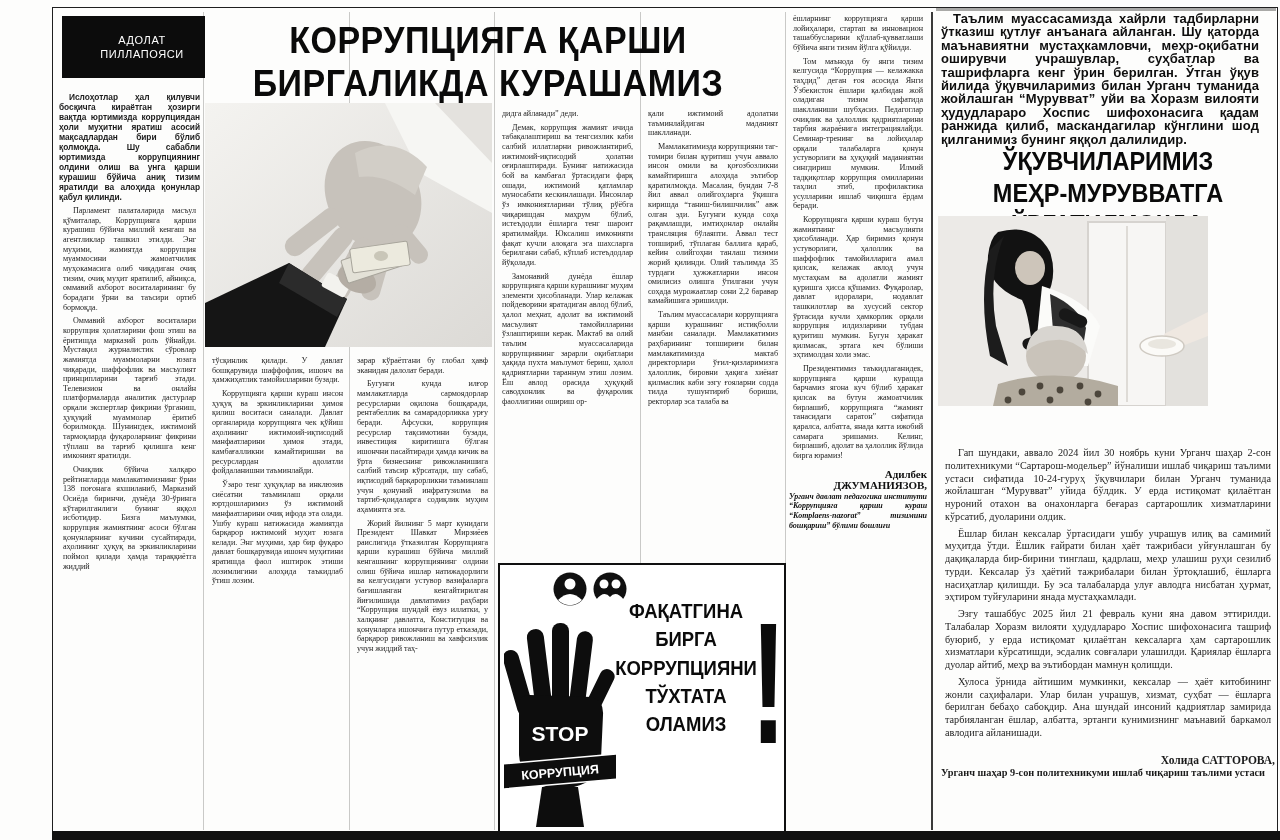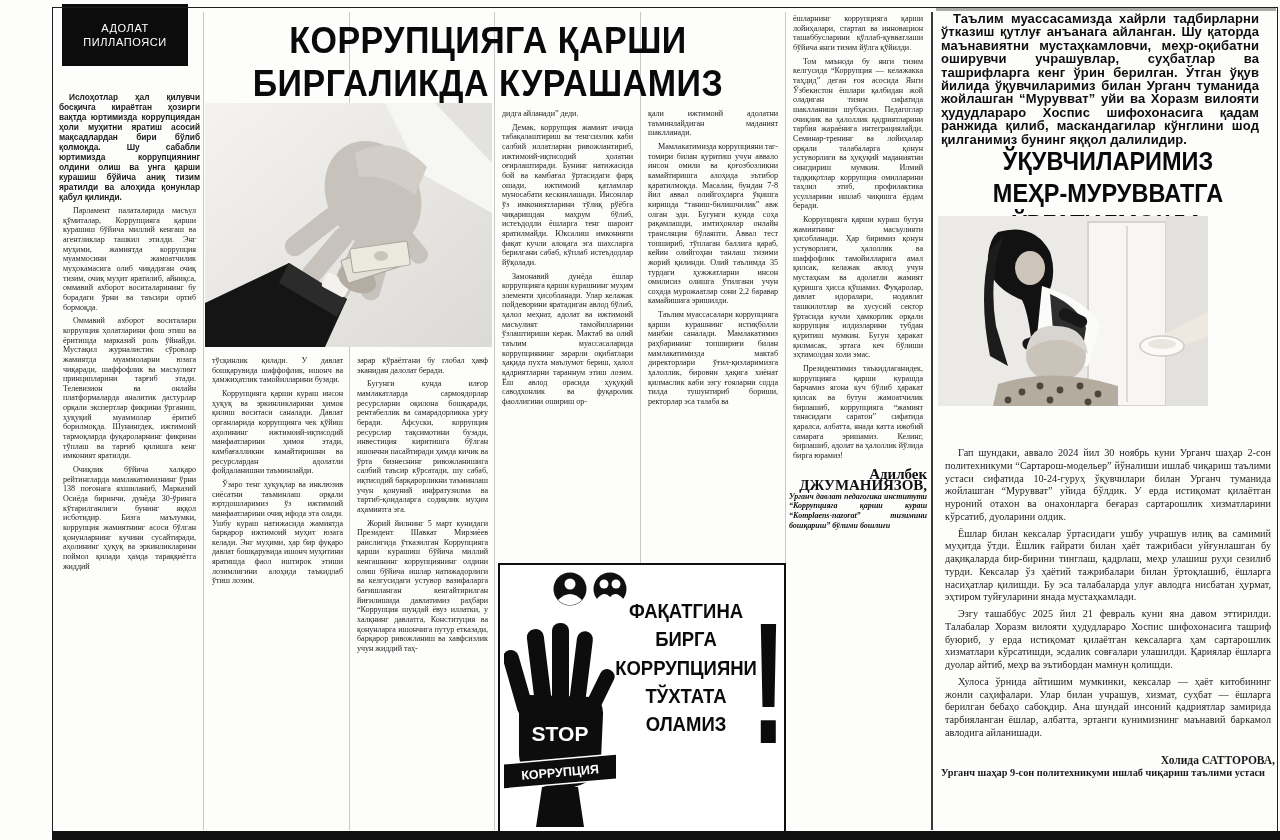--- a/index.html
+++ b/index.html
@@ -5,23 +5,23 @@
   html,body{margin:0;padding:0;width:1280px;height:840px;overflow:hidden;background:#ffffff;
     font-family:"Liberation Sans",sans-serif;}
   .page{position:relative;width:1280px;height:840px;background:#fdfdfc;color:#1b1b1b;}
   .frame{position:absolute;left:52px;top:7px;width:1224px;height:826px;border:1.5px solid #1f1f1f;pointer-events:none;}
   .bottombar{position:absolute;left:52px;top:831px;width:1228px;height:9px;background:#111;}
   .vrule{position:absolute;top:12px;height:818px;width:1px;background:#c9c9c7;}
   .vrule.dark{width:2px;background:#3a3a3a;}
   .toprule-right{position:absolute;left:936px;top:8px;width:340px;height:3px;background:#a9a9a7;}
 
   
-  .rubric{position:absolute;left:62px;top:4px;width:126px;height:62px;background:#0c0c0c;
+  .rubric{position:absolute;left:62px;top:16px;width:126px;height:62px;background:#0c0c0c;
     display:flex;align-items:center;justify-content:center;text-align:center;color:#fff;
-    font-size:11px;line-height:14px;letter-spacing:.6px;}
+    font-size:11px;line-height:14px;letter-spacing:.6px;padding-left:17px;}
   .rubric::before{content:"";position:absolute;left:8px;top:-8px;width:126px;height:62px;
     border:1.5px solid #8b8b8b;z-index:-1;}
 
   
   .mainhead{position:absolute;left:198px;top:20px;width:580px;text-align:center;
     font-weight:900;font-size:34px;line-height:39px;letter-spacing:.5px;color:#0a0a0a;
     transform:scaleY(1.08);transform-origin:top;}
 
   
   .bodycol{position:absolute;font-size:8.15px;line-height:9.65px;text-align:justify;
@@ -31,21 +31,21 @@
   .lead1{font-weight:bold;font-size:8.35px;line-height:10px;text-align:justify;text-indent:10px;margin:8px 0 3px 0;}
 
   .c1{left:59px;top:14px;width:141px;height:812px;}
   .c2{left:208px;top:352px;width:139px;height:478px;}
   .c3{left:353px;top:352px;width:139px;height:478px;}
   .c4{left:498px;top:105px;width:139px;height:452px;}
   .c5{left:644px;top:105px;width:138px;height:452px;}
   .c6{left:789px;top:10px;width:138px;height:818px;}
 
   .sig{margin-top:8px;font-family:"Liberation Serif",serif;font-weight:bold;color:#111;}
-  .sig-name{text-align:right;font-size:15px;line-height:11px;white-space:pre-line;}
+  .sig-name{text-align:right;font-size:11px;line-height:11px;white-space:pre-line;}
   .sig-role{font-size:8px;line-height:9.8px;text-align:justify;margin-top:1px;font-style:italic;}
 
   
   .photo{position:absolute;overflow:hidden;background:#e9e8e5;}
   .photo svg{display:block;}
   .mainphoto{left:205px;top:103px;width:287px;height:244px;}
   .sidephoto{left:938px;top:216px;width:270px;height:190px;}
 
   
   .stopbox{position:absolute;left:498px;top:563px;width:284px;height:270px;border:2.5px solid #101010;

